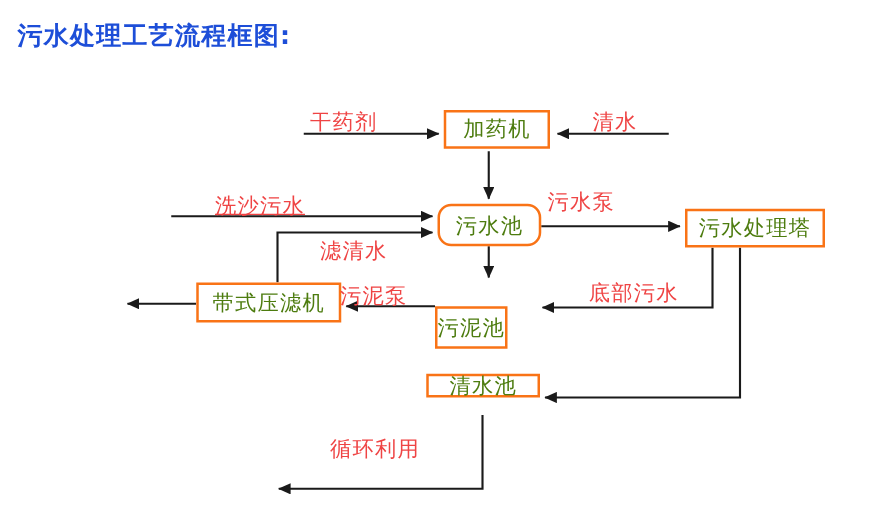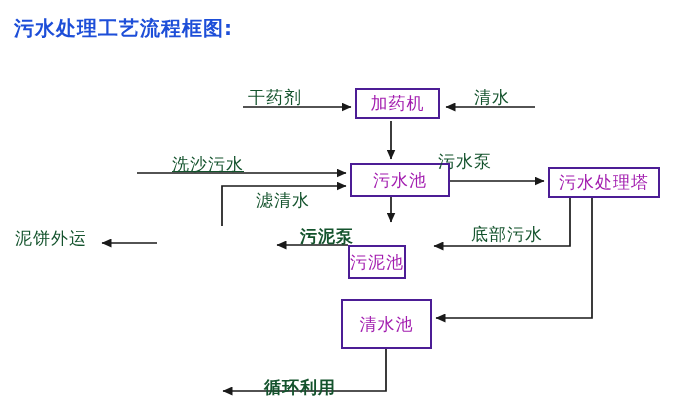--- a/index.html
+++ b/index.html
@@ -29,55 +29,55 @@
   .flow-svg {
     position: absolute;
     left: 0;
     top: 0;
     width: 700px;
     height: 420px;
   }
   .node {
     position: absolute;
     box-sizing: border-box;
-    border: 2px solid #4c1d95;
+    border: 2px solid #f97316;
     background: #ffffff;
     display: flex;
     align-items: center;
     justify-content: center;
     font-size: 17px;
     letter-spacing: 1px;
     white-space: nowrap;
-    color: #a21caf;
+    color: #4d7c0f;
   }
   .flow-label {
     position: absolute;
     font-size: 17px;
     letter-spacing: 1px;
     white-space: nowrap;
-    color: #14532d;
+    color: #ef4444;
     background: transparent;
   }
   
   .n-dosing   { left: 355px; top:  88px; width:  85px; height: 31px; }
-  .n-sewage   { left: 350px; top: 163px; width:  100px; height: 34px; }
+  .n-sewage   { left: 350px; top: 163px; width:  83px; height: 34px; border-radius: 11px; }
   .n-tower    { left: 548px; top: 167px; width: 112px; height: 31px; }
   .n-press    { left: 157px; top: 226px; width: 116px; height: 32px; }
   .n-sludge   { left: 348px; top: 226px; width:  58px; height: 34px; margin-top: 19px; }
-  .n-clean    { left: 341px; top: 299px; width:  91px; height: 50px; }
+  .n-clean    { left: 341px; top: 299px; width:  91px; height: 19px; }
   
   .l-dry      { left: 248px; top:  86px; }
   .l-cw       { left: 474px; top:  86px; }
   .l-sand     { left: 172px; top: 153px; text-decoration: underline; }
   .l-filter   { left: 256px; top: 189px; }
   .l-spump    { left: 438px; top: 150px; }
   .l-bottom   { left: 471px; top: 223px; }
   .l-mud      { left: 15px;  top: 227px; }
-  .l-slpump   { left: 300px; top: 225px; font-weight: bold; }
-  .l-recycle  { left: 264px; top: 376px; font-weight: bold; }
+  .l-slpump   { left: 272px; top: 225px; }
+  .l-recycle  { left: 264px; top: 348px; }
 </style>
 </head>
 <body>
 
 <div class="canvas">
 
   <div class="page-title">污水处理工艺流程框图:</div>
 
   <svg class="flow-svg" viewBox="0 0 700 420" xmlns="http://www.w3.org/2000/svg">
     <defs>
@@ -97,26 +97,26 @@
       <path d="M157,243 L102,243" marker-end="url(#arrow)"></path>
       <path d="M570,198 L570,246 L434,246" marker-end="url(#arrow)"></path>
       <path d="M592,198 L592,318 L436,318" marker-end="url(#arrow)"></path>
       <path d="M386,332 L386,391 L223,391" marker-end="url(#arrow)"></path>
     </g>
   </svg>
 
   <div class="node n-dosing">加药机</div>
   <div class="node n-sewage">污水池</div>
   <div class="node n-tower">污水处理塔</div>
+  <div class="node n-press">带式压滤机</div>
   <div class="node n-sludge">污泥池</div>
   <div class="node n-clean">清水池</div>
 
   <div class="flow-label l-dry">干药剂</div>
   <div class="flow-label l-cw">清水</div>
   <div class="flow-label l-sand">洗沙污水</div>
   <div class="flow-label l-filter">滤清水</div>
   <div class="flow-label l-spump">污水泵</div>
   <div class="flow-label l-bottom">底部污水</div>
-  <div class="flow-label l-mud">泥饼外运</div>
   <div class="flow-label l-slpump">污泥泵</div>
   <div class="flow-label l-recycle">循环利用</div>
 
 </div>
 
 </body></html>

